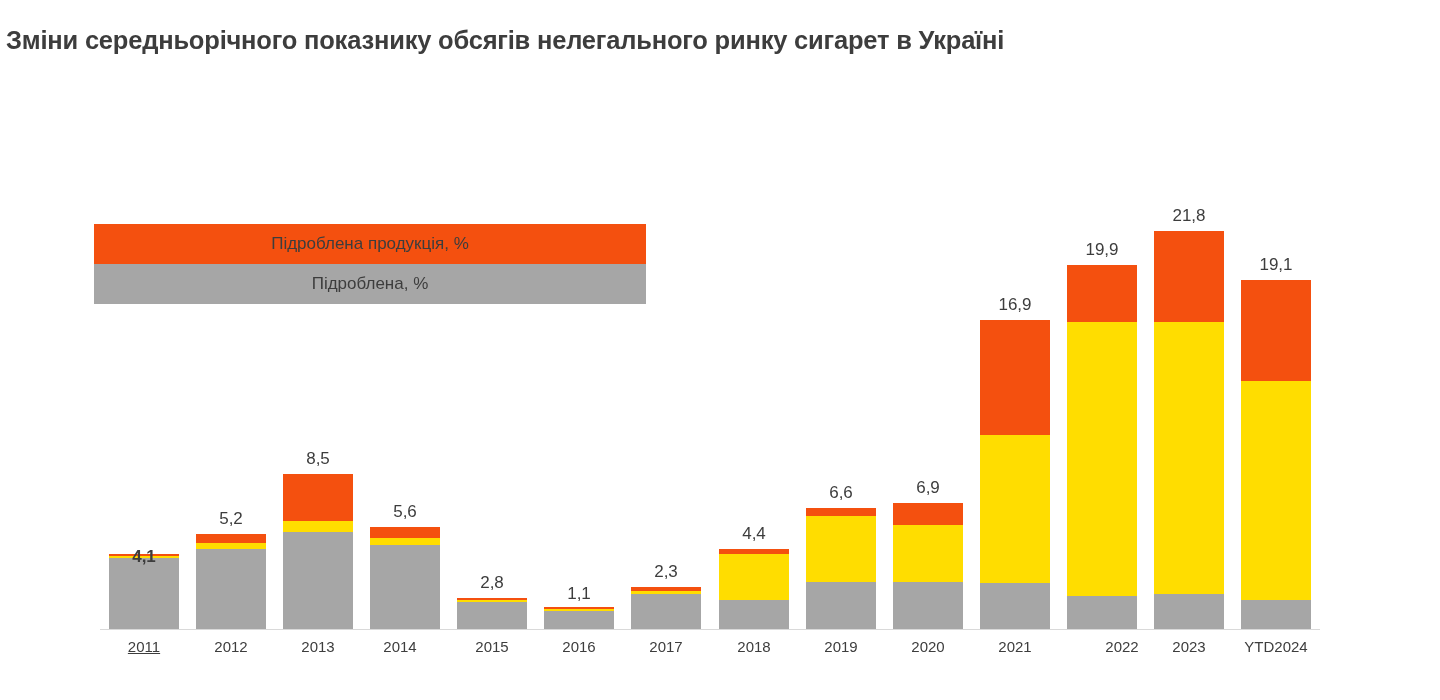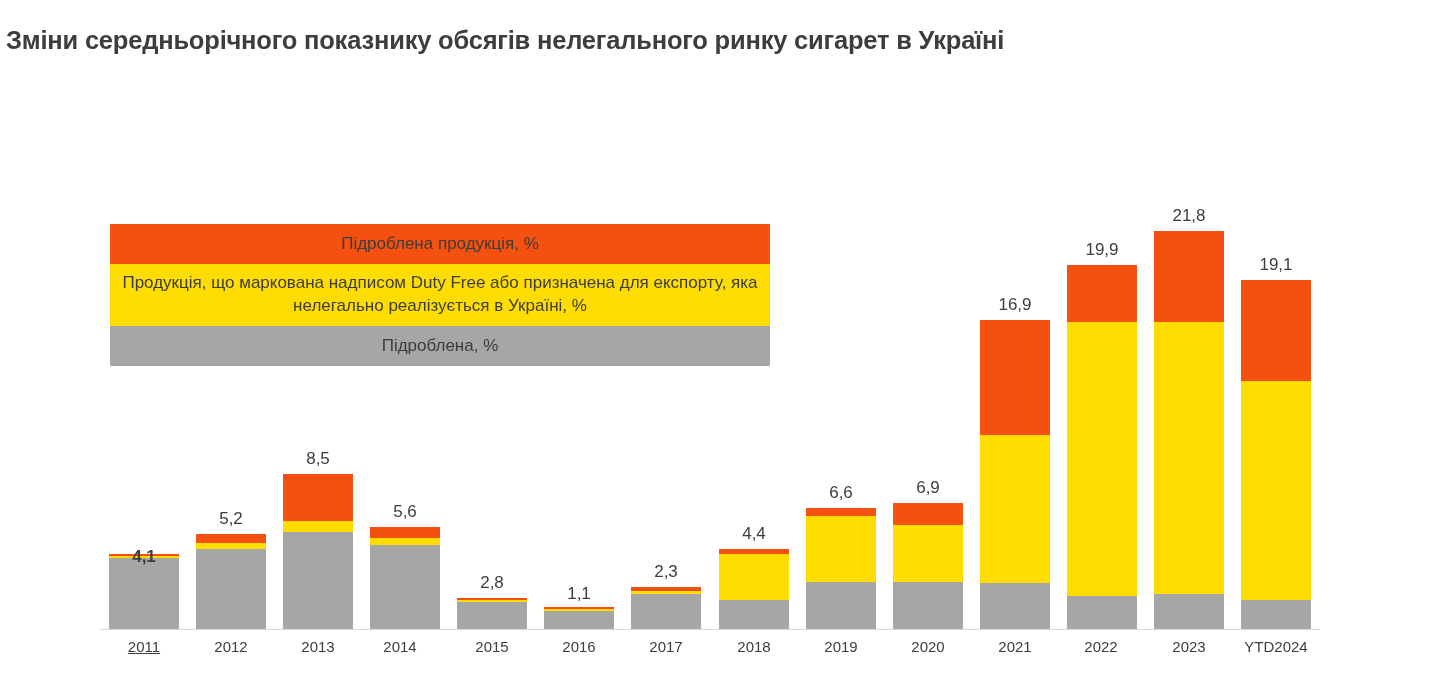--- a/index.html
+++ b/index.html
@@ -23,23 +23,23 @@
     font-size: 25.5px;
     font-weight: bold;
     color: #3d3d3d;
     letter-spacing: -0.2px;
     white-space: nowrap;
   }
 
   
   #legend {
     position: absolute;
-    left: 110px;
+    left: 94px;
     top: 224px;
-    width: 660px;
+    width: 552px;
   }
   .legend-row {
     display: flex;
     align-items: center;
     justify-content: center;
     text-align: center;
     font-size: 17px;
     color: #3d3d3d;
     box-sizing: border-box;
     padding: 0 8px;
@@ -118,23 +118,20 @@
   }
 </style>
 </head>
 <body>
 
 <div id="chart-title">Зміни середньорічного показнику обсягів нелегального ринку сигарет в Україні</div>
 
 <div id="legend">
   <div class="legend-row counterfeit">
     <span>Підроблена продукція, %</span>
-  </div>
-  <div class="legend-row dutyfree">
-    <span>Продукція, що маркована надписом Duty Free або призначена для експорту, яка нелегально реалізується в Україні, %</span>
   </div>
   <div class="legend-row contraband">
     <span>Підроблена, %</span>
   </div>
 </div>
 
 <div id="plot">
   <div id="axis-line"></div>
 <div class="bar-group" style="left: 0px;">
       <div class="bar-stack">
@@ -255,16 +252,16 @@
     <div class="x-tick" style="left: 87px;">2012</div>
     <div class="x-tick" style="left: 174px;">2013</div>
     <div class="x-tick" style="left: 256px;">2014</div>
     <div class="x-tick" style="left: 348px;">2015</div>
     <div class="x-tick" style="left: 435px;">2016</div>
     <div class="x-tick" style="left: 522px;">2017</div>
     <div class="x-tick" style="left: 610px;">2018</div>
     <div class="x-tick" style="left: 697px;">2019</div>
     <div class="x-tick" style="left: 784px;">2020</div>
     <div class="x-tick" style="left: 871px;">2021</div>
-    <div class="x-tick" style="left: 957px;">2022</div>
+    <div class="x-tick" style="left: 978px;">2022</div>
     <div class="x-tick" style="left: 1045px;">2023</div>
     <div class="x-tick" style="left: 1132px;">YTD2024</div>
   </div>
 
 </body></html>

